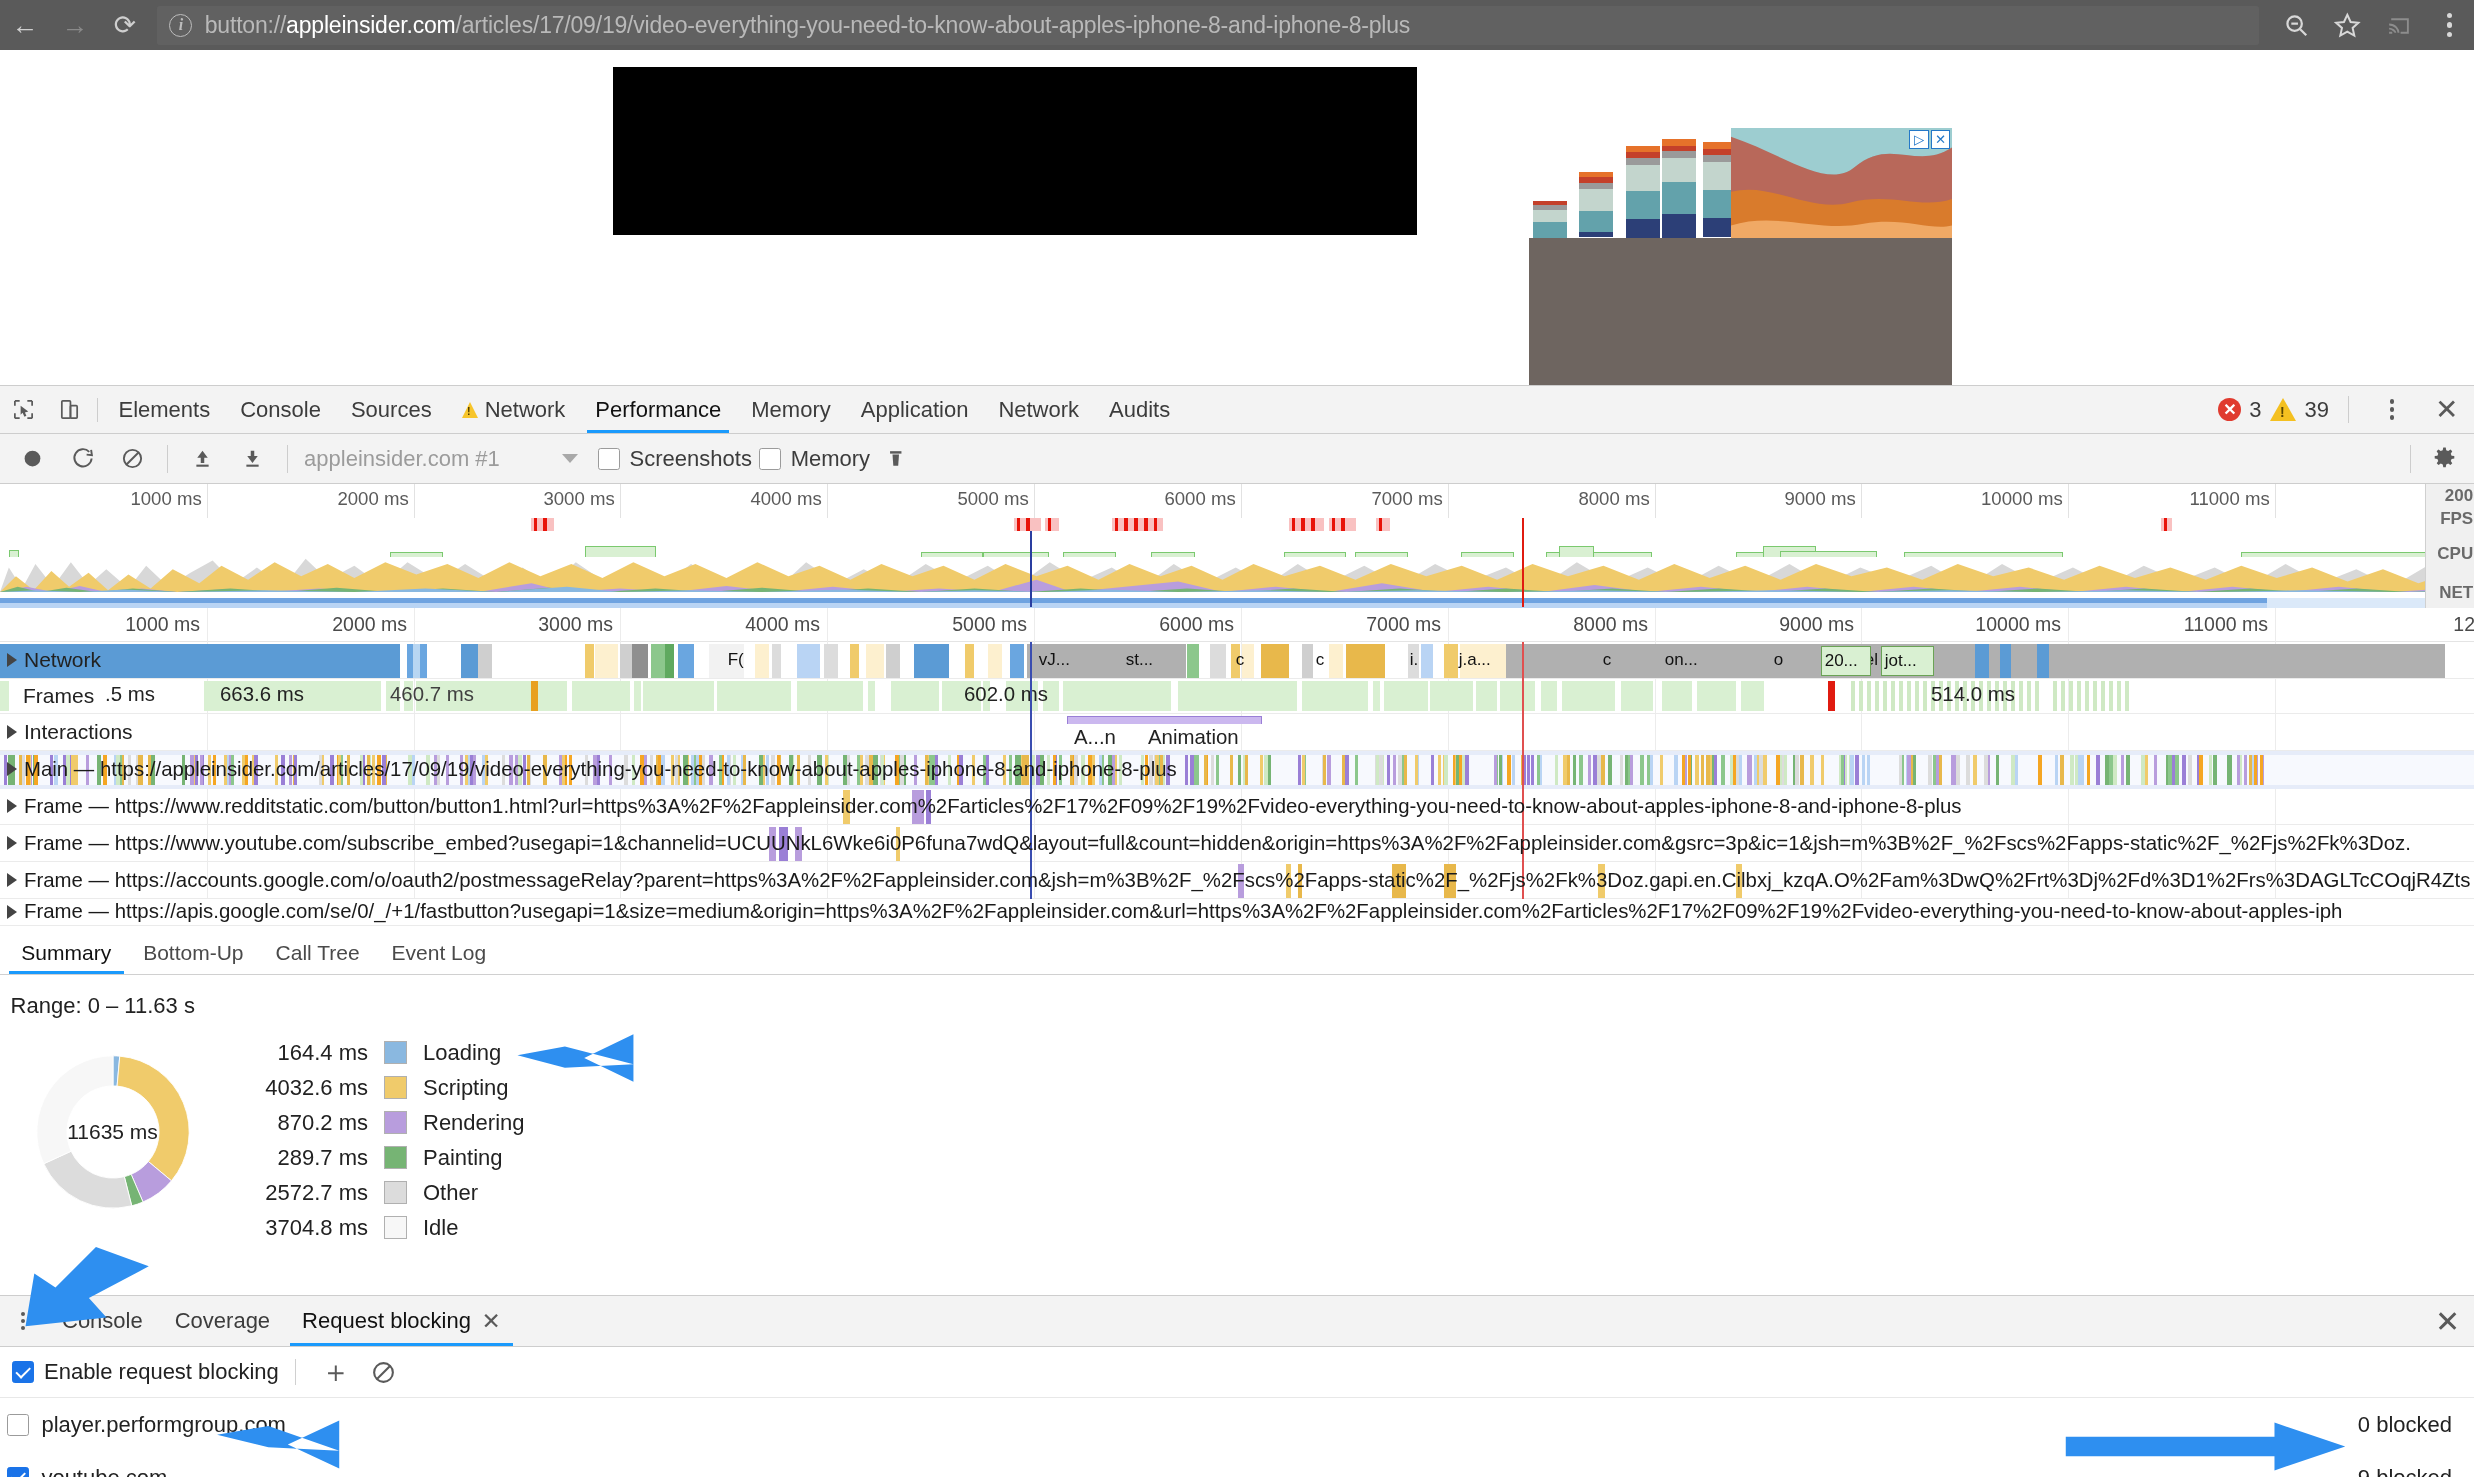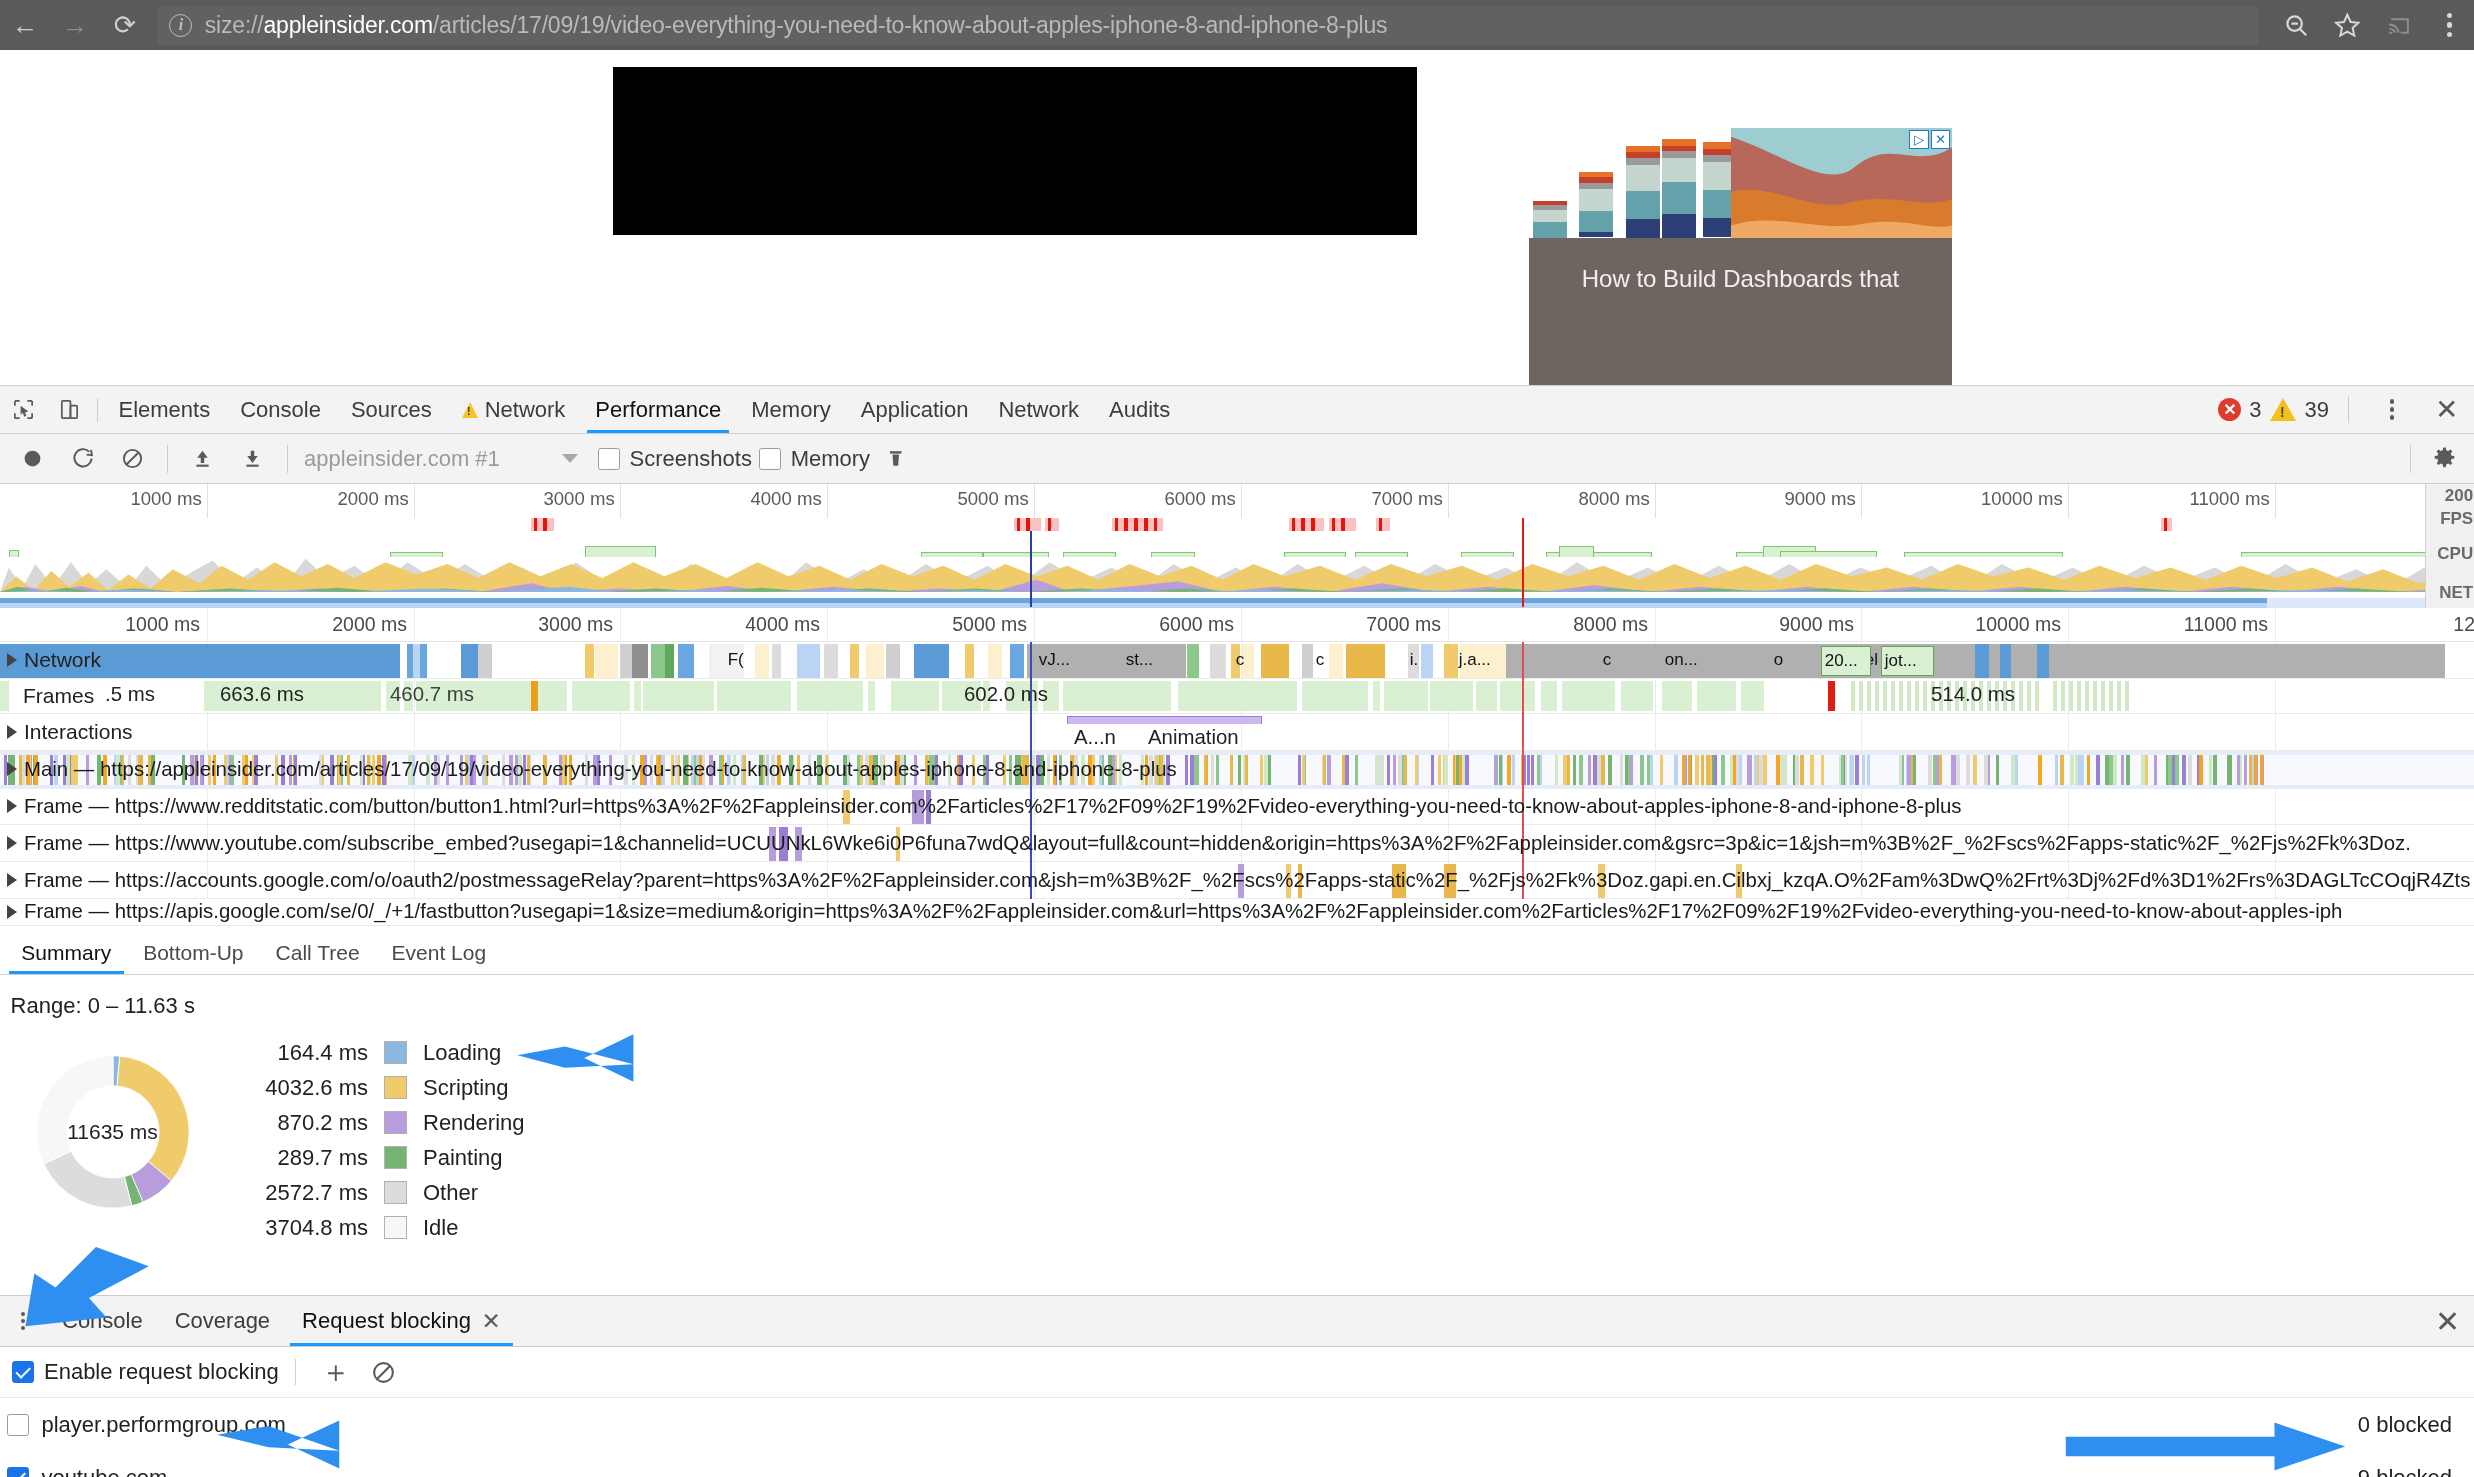--- a/index.html
+++ b/index.html
@@ -202,21 +202,21 @@
 </style>
 </head>
 <body>
 
 <div id="browser-chrome">
   <div class="nav-btn">←</div>
   <div class="nav-btn disabled">→</div>
   <div class="nav-btn">⟳</div>
   <div id="omnibox">
     <div class="info-icon">i</div>
-    <div id="url-text"><span>size://</span><span class="host">appleinsider.com</span><span>/articles/17/09/19/video-everything-you-need-to-know-about-apples-iphone-8-and-iphone-8-plus</span></div>
+    <div id="url-text"><span>button://</span><span class="host">appleinsider.com</span><span>/articles/17/09/19/video-everything-you-need-to-know-about-apples-iphone-8-and-iphone-8-plus</span></div>
   </div>
   <div class="chrome-right">
     <div class="chrome-icon">
       <svg width="26.6" height="26.6" viewBox="0 0 24 24" fill="none" stroke="currentColor" stroke-width="2">
         <circle cx="10.5" cy="10.5" r="6.5"></circle>
           <line x1="15.5" y1="15.5" x2="21" y2="21"></line>
           <line x1="7.5" y1="10.5" x2="13.5" y2="10.5"></line>
       </svg>
     </div>
     <div class="chrome-icon">
@@ -297,21 +297,20 @@
           <path d="M0,72 C45,60 90,96 135,84 C180,72 215,92 250,80 L250,124 L0,124 Z" fill="#d97b2c"></path>
           <path d="M0,110 C50,94 100,118 150,108 C195,100 225,116 250,110 L250,124 L0,124 Z" fill="#f0a965"></path>
         </svg>
       </div>
       <div id="ad-badges">
         <div class="ad-badge">▷</div>
         <div class="ad-badge">✕</div>
       </div>
     </div>
     <div id="ad-title">
-      <div>How to Build Dashboards that</div>
     </div>
 
   </div>
 
 </div>
 
 <div id="devtools">
 
   <div id="dt-tabbar">
     <div class="dt-toolicon">

